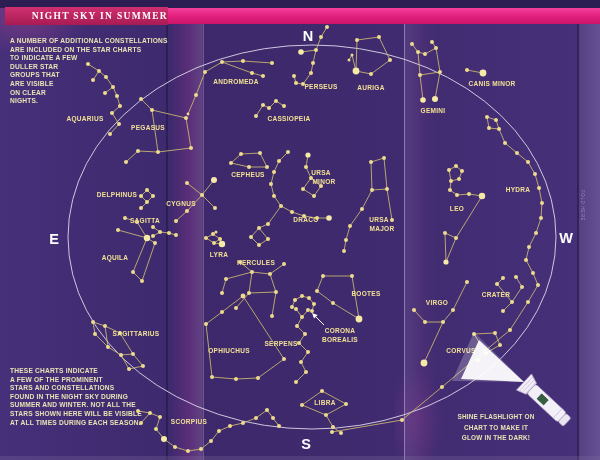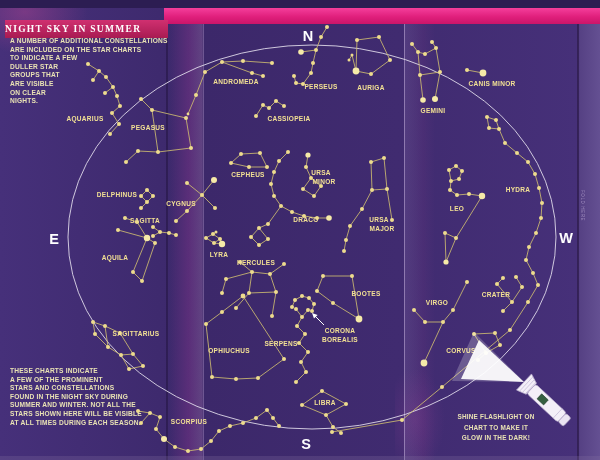--- a/index.html
+++ b/index.html
@@ -16,24 +16,24 @@
   #glowBR{left:395px;top:370px;width:60px;height:90px;
         background:radial-gradient(40px 70px at 20px 50px,rgba(170,70,160,.22),rgba(170,70,160,0) 75%);}
   .seam{top:24px;height:436px;}
   #seam1{left:166px;width:2px;background:rgba(25,12,48,.40);}
   #seam2{left:203px;width:1px;background:rgba(205,178,225,.30);}
   #seam3{left:404px;width:1px;background:rgba(222,202,240,.50);}
   #seam4{left:577px;width:2px;background:rgba(35,18,58,.55);}
   #topband{left:0;top:0;width:600px;height:8px;background:#2c1d52;}
   #stripe{left:164px;top:8px;width:436px;height:16px;
         background:linear-gradient(180deg,#f43e9b,#e01f7c 55%,#cb1569);}
-  #titlebox{left:5px;top:20px;width:163px;height:18px;
+  #titlebox{left:5px;top:7px;width:163px;height:18px;
         background:linear-gradient(180deg,#d03070,#a81b52);
         color:#ffffff;font-family:"Liberation Serif",serif;font-weight:700;
-        font-size:9.5px;letter-spacing:1.3px;text-align:left;line-height:18px;}
+        font-size:9.5px;letter-spacing:1.3px;text-align:right;line-height:18px;}
   #bottomedge{left:0;top:456px;width:600px;height:4px;background:rgba(135,115,165,.25);}
   .para{color:#e9e2b4;font-weight:700;font-size:6.6px;line-height:8.6px;
         letter-spacing:.2px;white-space:pre-line;}
   #intro{left:10px;top:37px;width:170px;}
   #note{left:10px;top:367px;width:170px;}
   #flcaption{left:446px;top:412px;width:100px;text-align:center;line-height:10.6px;color:#e9e2b4;
         font-weight:700;font-size:6.4px;white-space:pre-line;letter-spacing:.2px;}
   #foldhere{left:585px;top:190px;width:40px;color:#9d8abc;font-size:4.5px;letter-spacing:.6px;
         transform:rotate(90deg);transform-origin:0 0;}
   svg.layer{position:absolute;left:0;top:0;width:600px;height:460px;}

